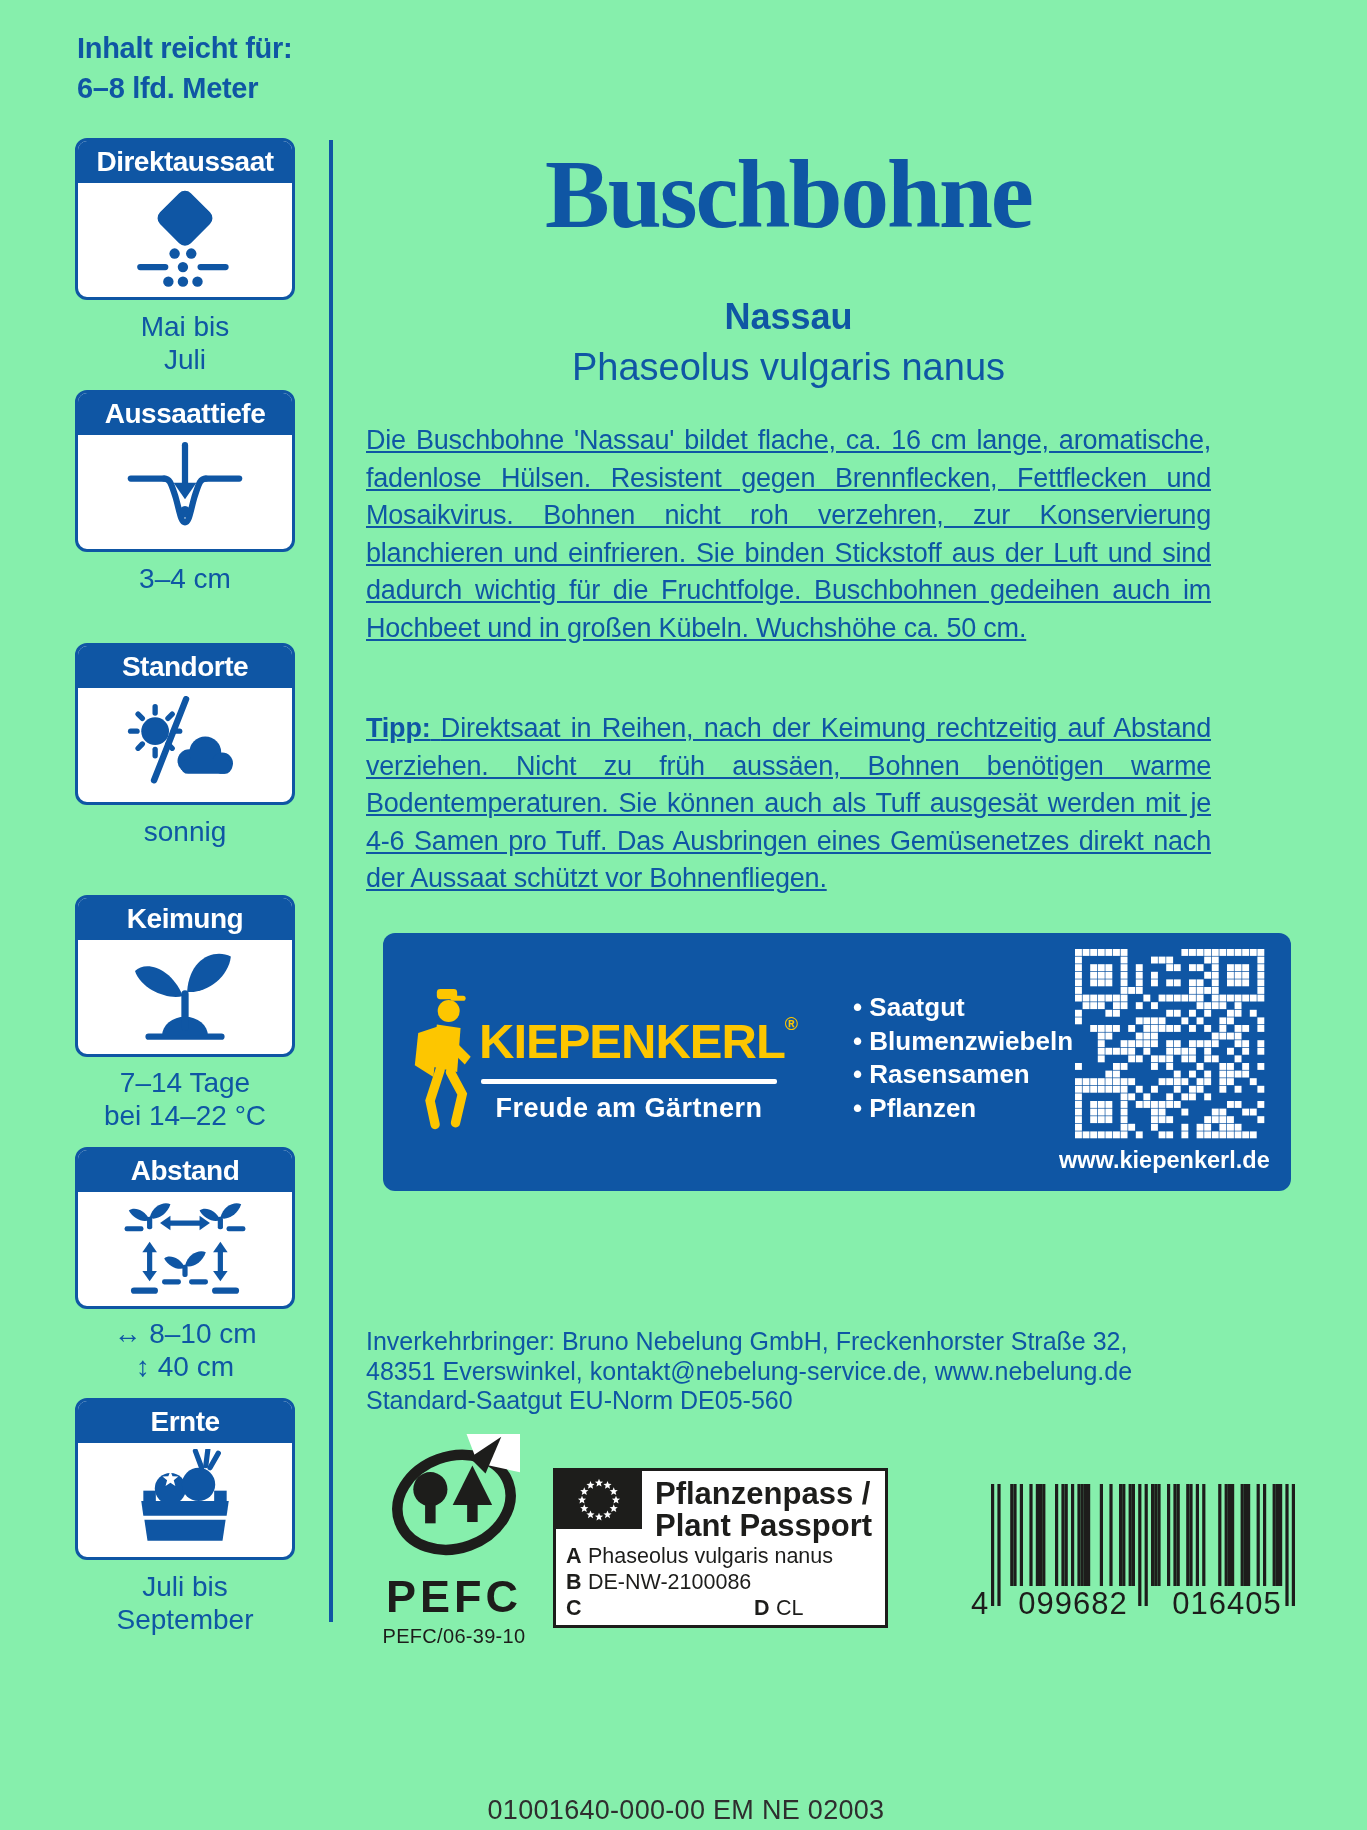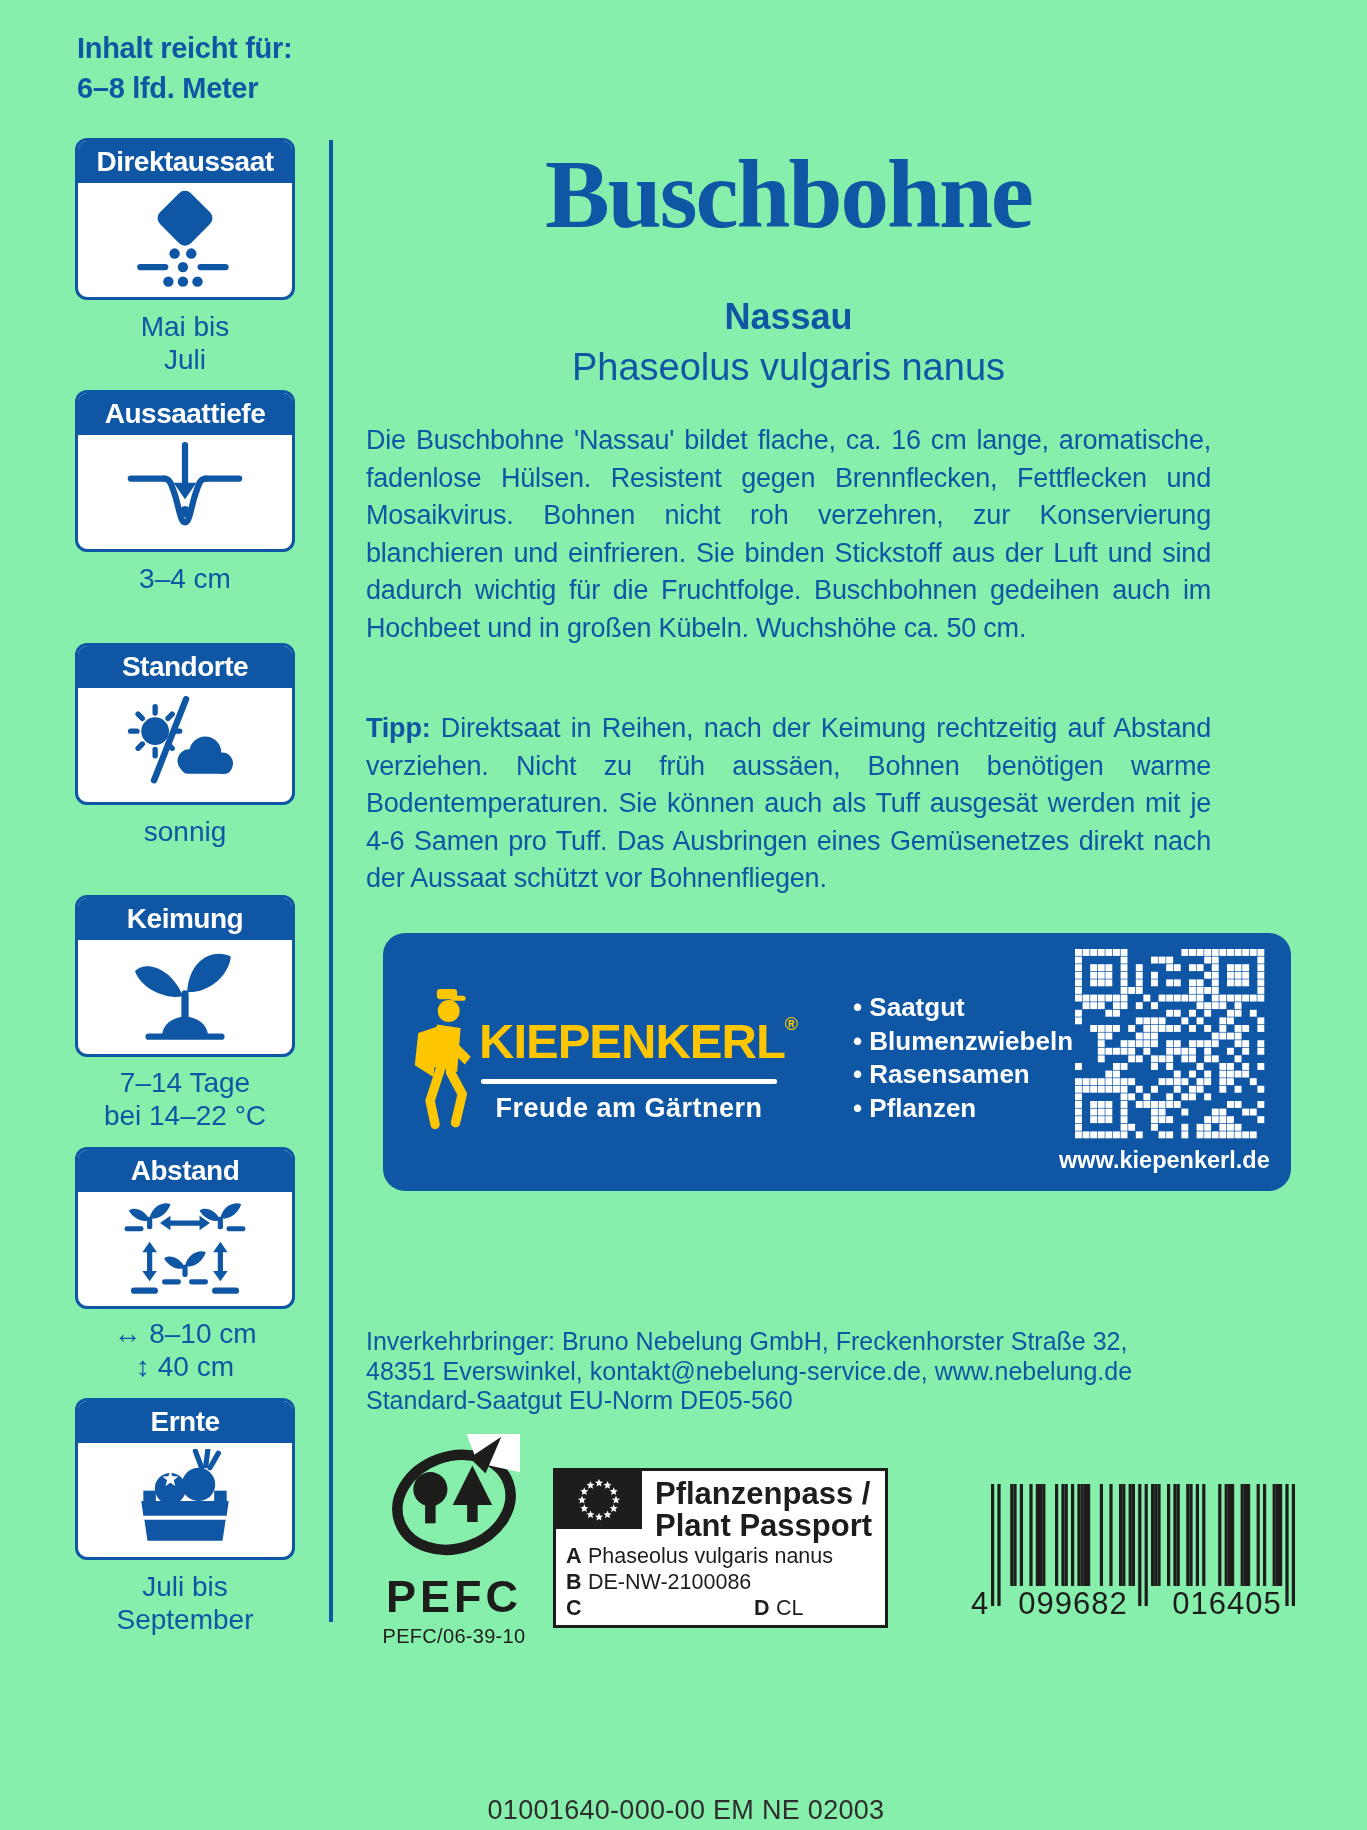--- a/index.html
+++ b/index.html
@@ -20,26 +20,26 @@
     font-family:"Liberation Sans","DejaVu Sans",sans-serif;}
 
   
   .title{position:absolute;left:366px;top:146px;width:845px;text-align:center;color:var(--blue);
     font-family:"Liberation Serif",serif;font-weight:bold;font-size:97px;line-height:1;letter-spacing:-2px;}
   .variety{position:absolute;left:366px;top:296px;width:845px;text-align:center;color:var(--blue);
     font-size:36px;font-weight:bold;}
   .latin{position:absolute;left:366px;top:346px;width:845px;text-align:center;color:var(--blue);
     font-size:38px;}
   .desc,.tip{position:absolute;left:366px;width:845px;margin:0;color:var(--blue);font-size:27px;
-    line-height:37.5px;text-align:justify;letter-spacing:-0.2px;}
+    line-height:37.5px;text-align:justify;letter-spacing:-0.2px;text-decoration:underline;}
   .desc{top:422px;} .tip{top:710px;}
 
   
   .banner{position:absolute;left:383px;top:933px;width:908px;height:258px;background:var(--blue);
-    border-radius:22px;color:#fff;}
+    border-radius:12px;color:#fff;}
   .man{position:absolute;left:30px;top:56px;height:144px;color:var(--yellow);}
   .wordmark{position:absolute;left:96px;top:82px;color:var(--yellow);font-size:49px;font-weight:bold;
     letter-spacing:-1px;white-space:nowrap;line-height:1.1;}
   .wordmark sup{font-size:18px;vertical-align:28px;}
   .rule{position:absolute;left:98px;top:146px;width:296px;height:5px;background:#fff;border-radius:2px;}
   .slogan{position:absolute;left:98px;top:160px;width:296px;text-align:center;font-size:27px;
     font-weight:bold;letter-spacing:0.5px;}
   .bullets{position:absolute;left:470px;top:58px;font-size:26px;font-weight:bold;line-height:33.5px;}
   .bullets div::before{content:"• ";}
   .qr{position:absolute;left:692px;top:16px;width:190px;height:190px;}

